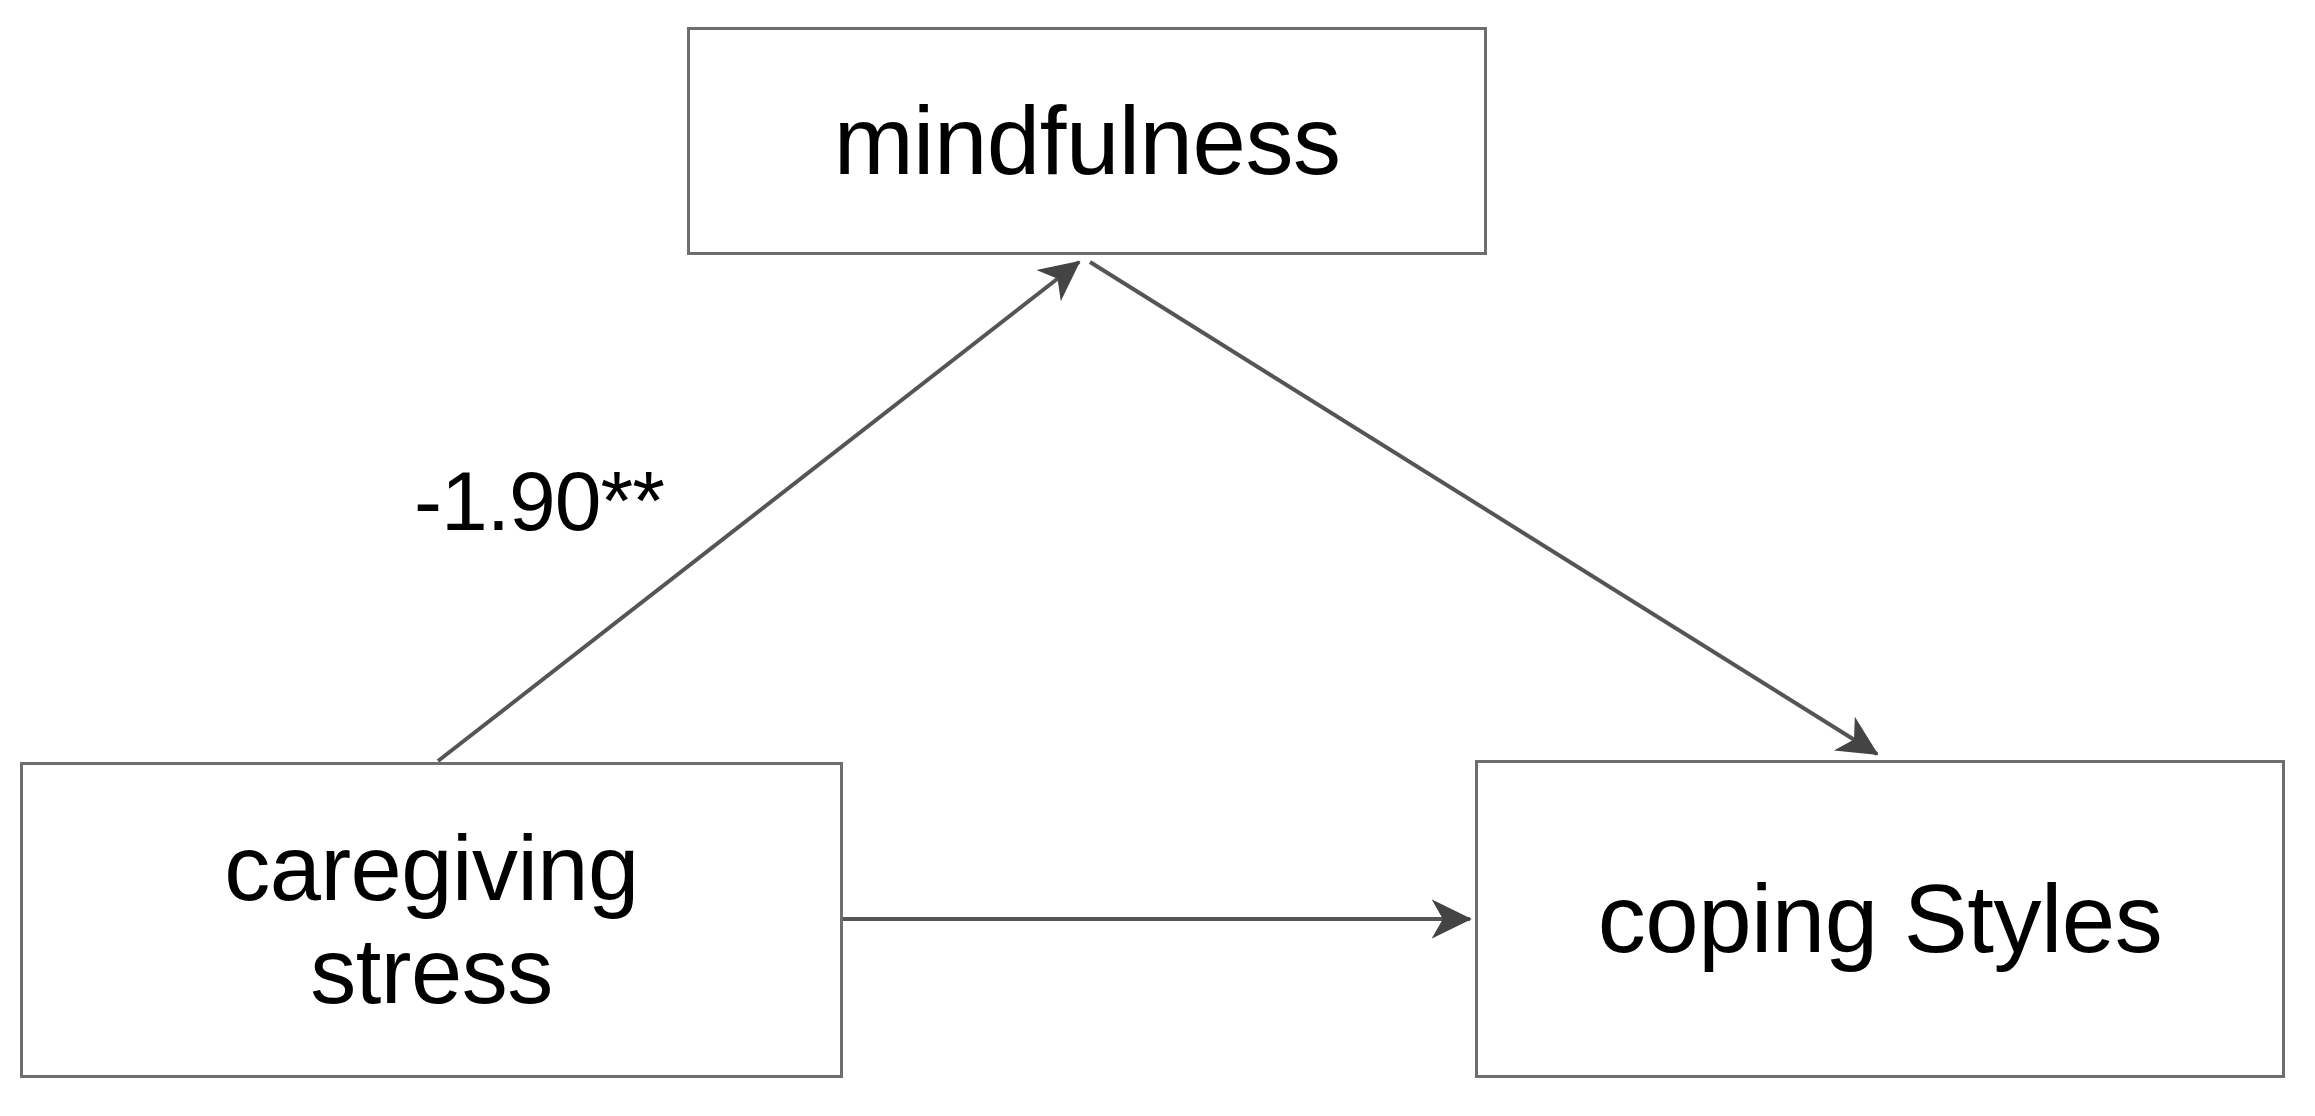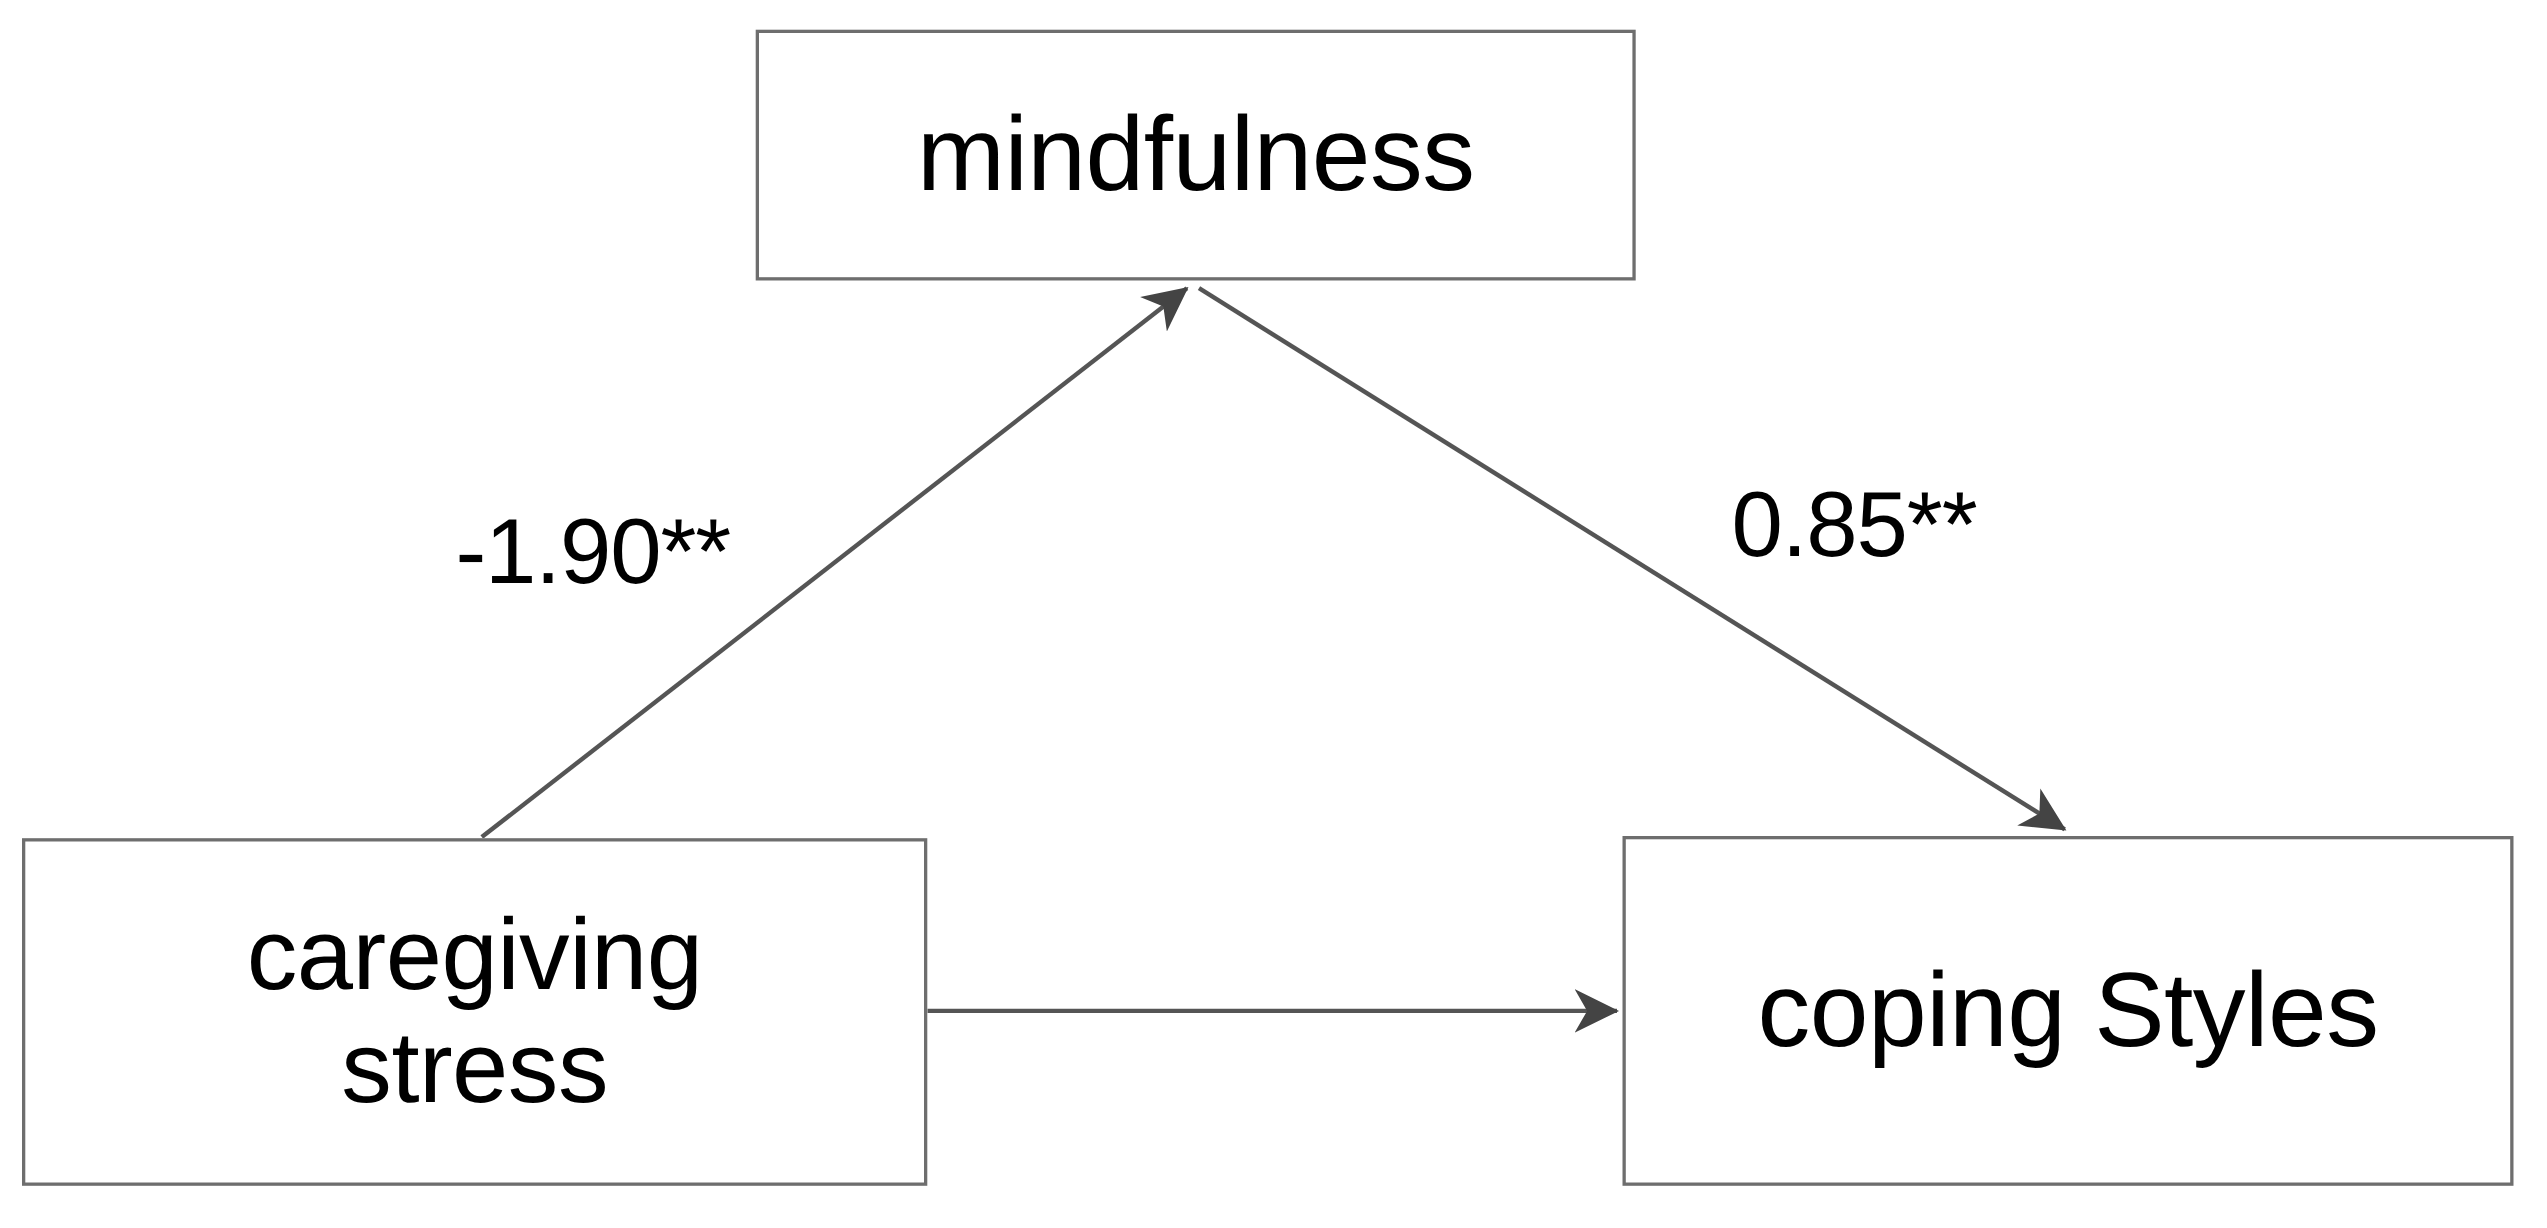--- a/index.html
+++ b/index.html
@@ -117,16 +117,15 @@
     <span class="node-label">caregiving
 stress</span>
   </div>
 
   <div class="node-box" id="node-coping-styles">
     <span class="node-label">coping Styles</span>
   </div>
 
   <div class="edge-label" id="edge-label-stress-mindfulness">-1.90**</div>
 
-  <div class="edge-label" id="edge-label-mindfulness-coping">0.85**</div>
 
 
 </div>
 
 </body></html>

